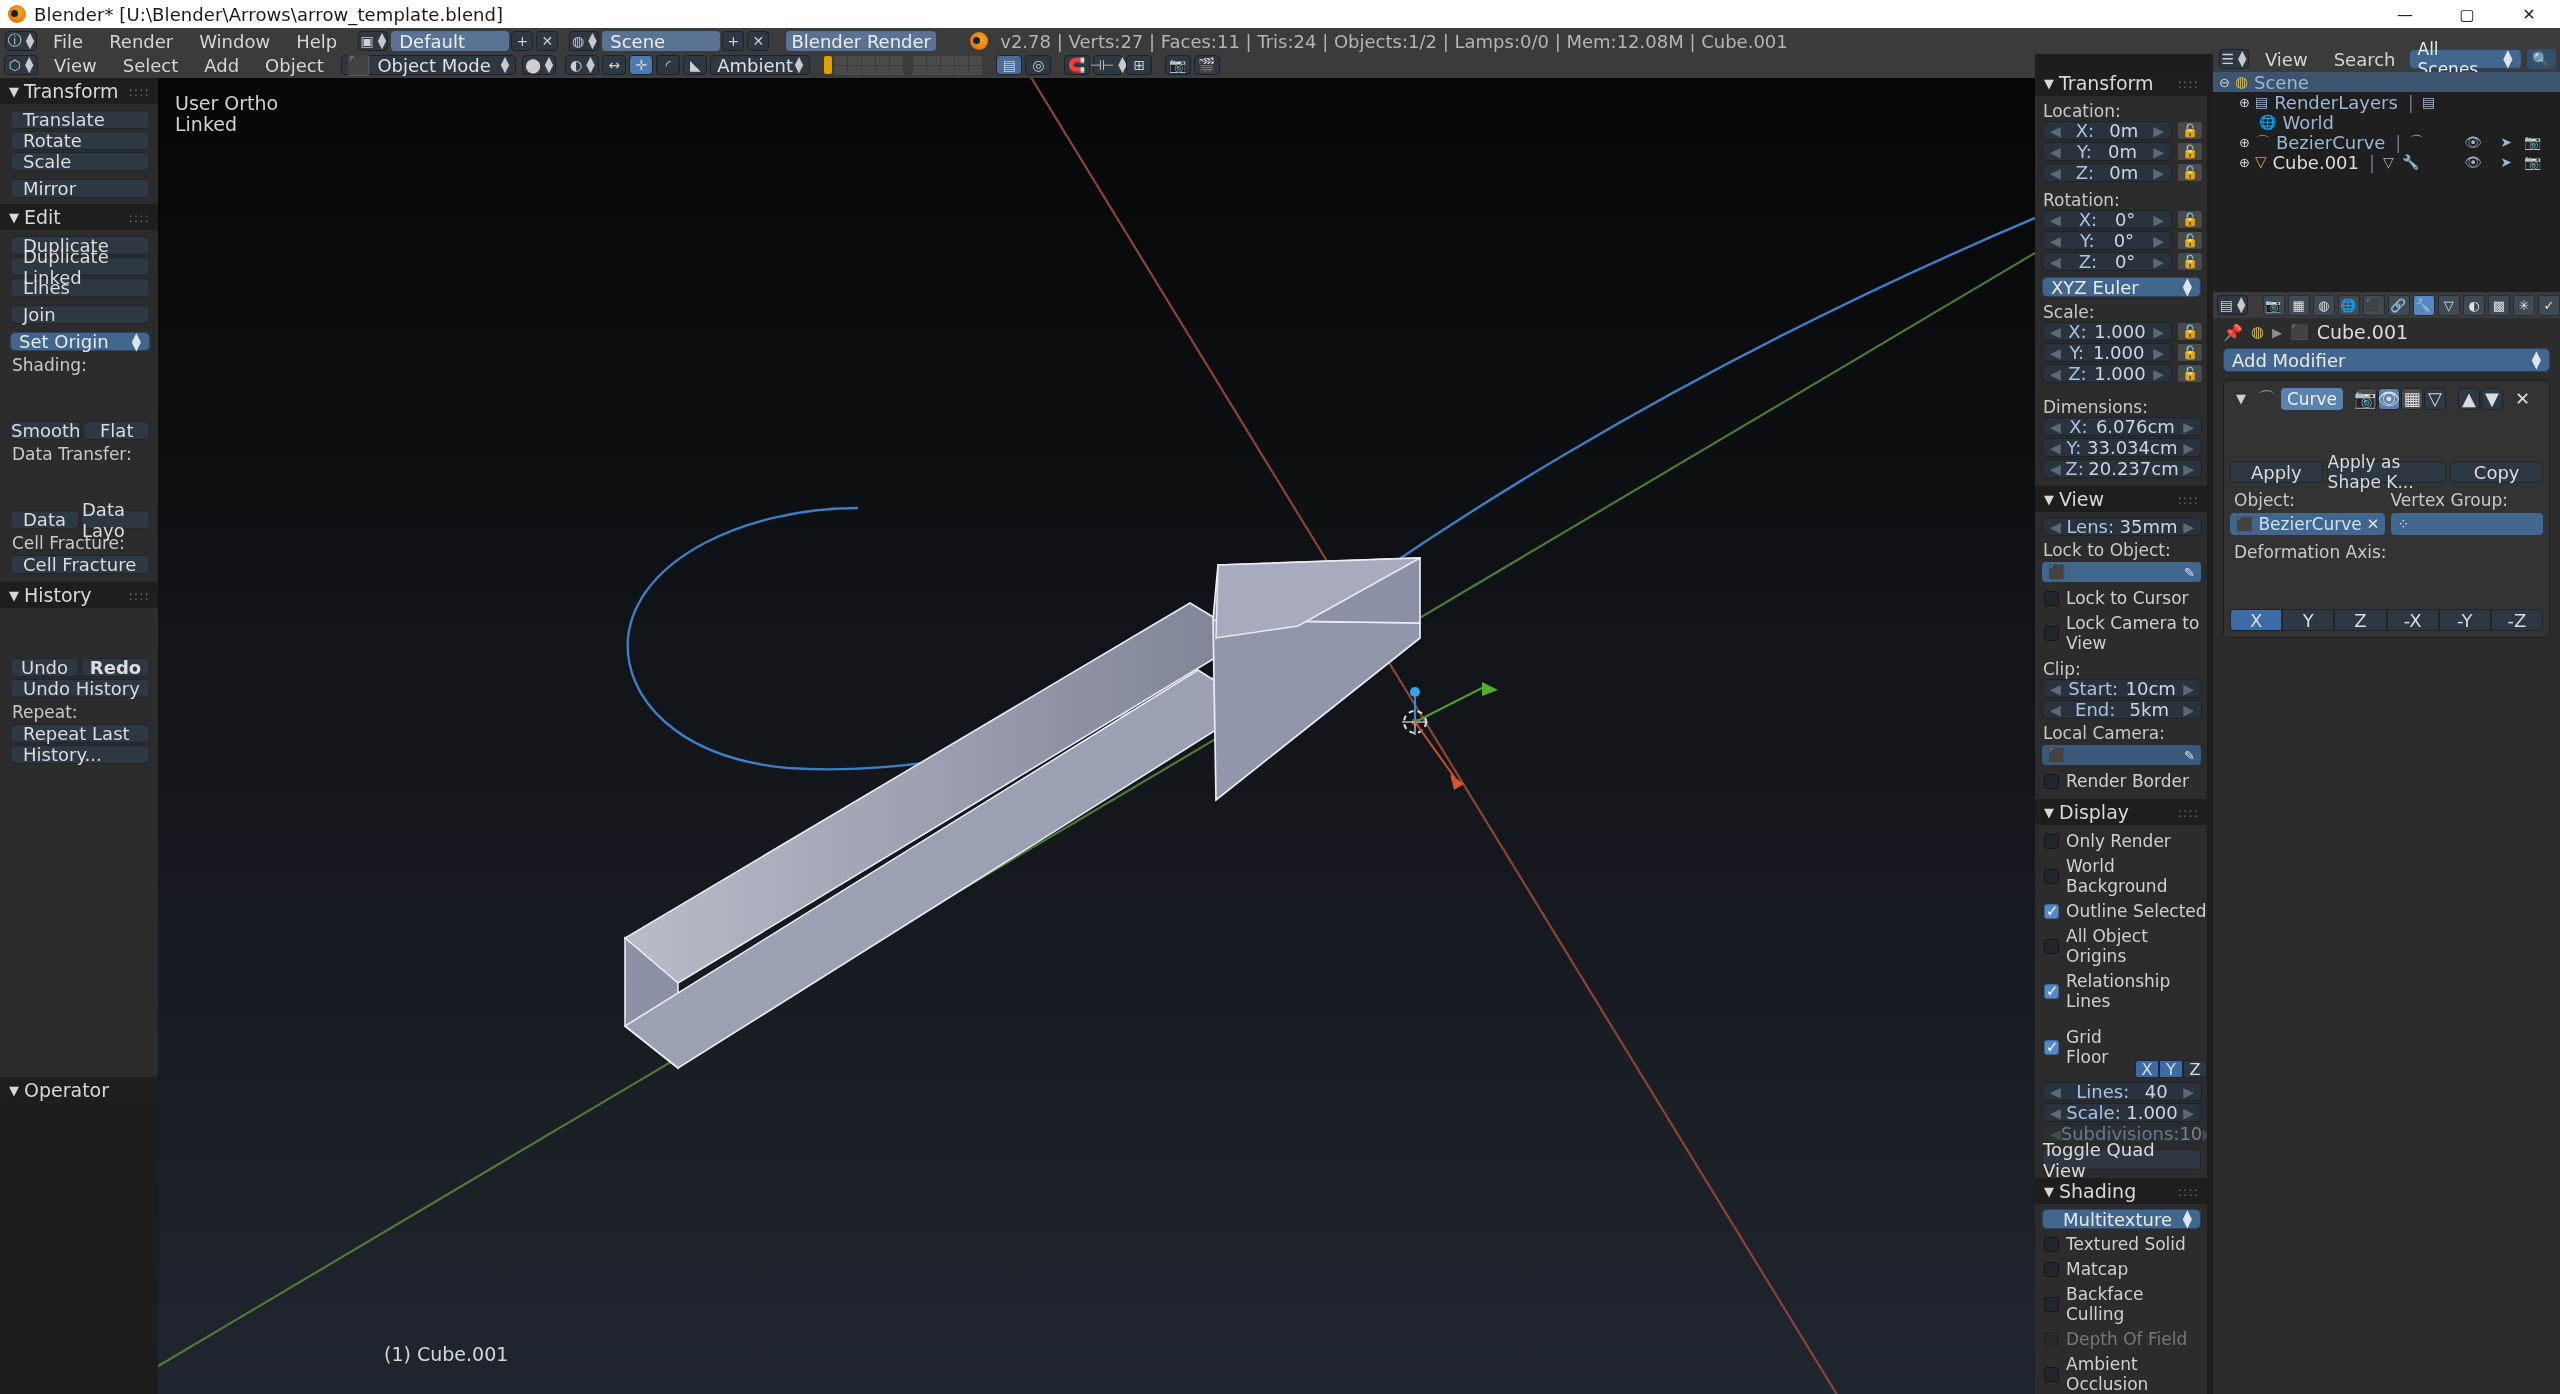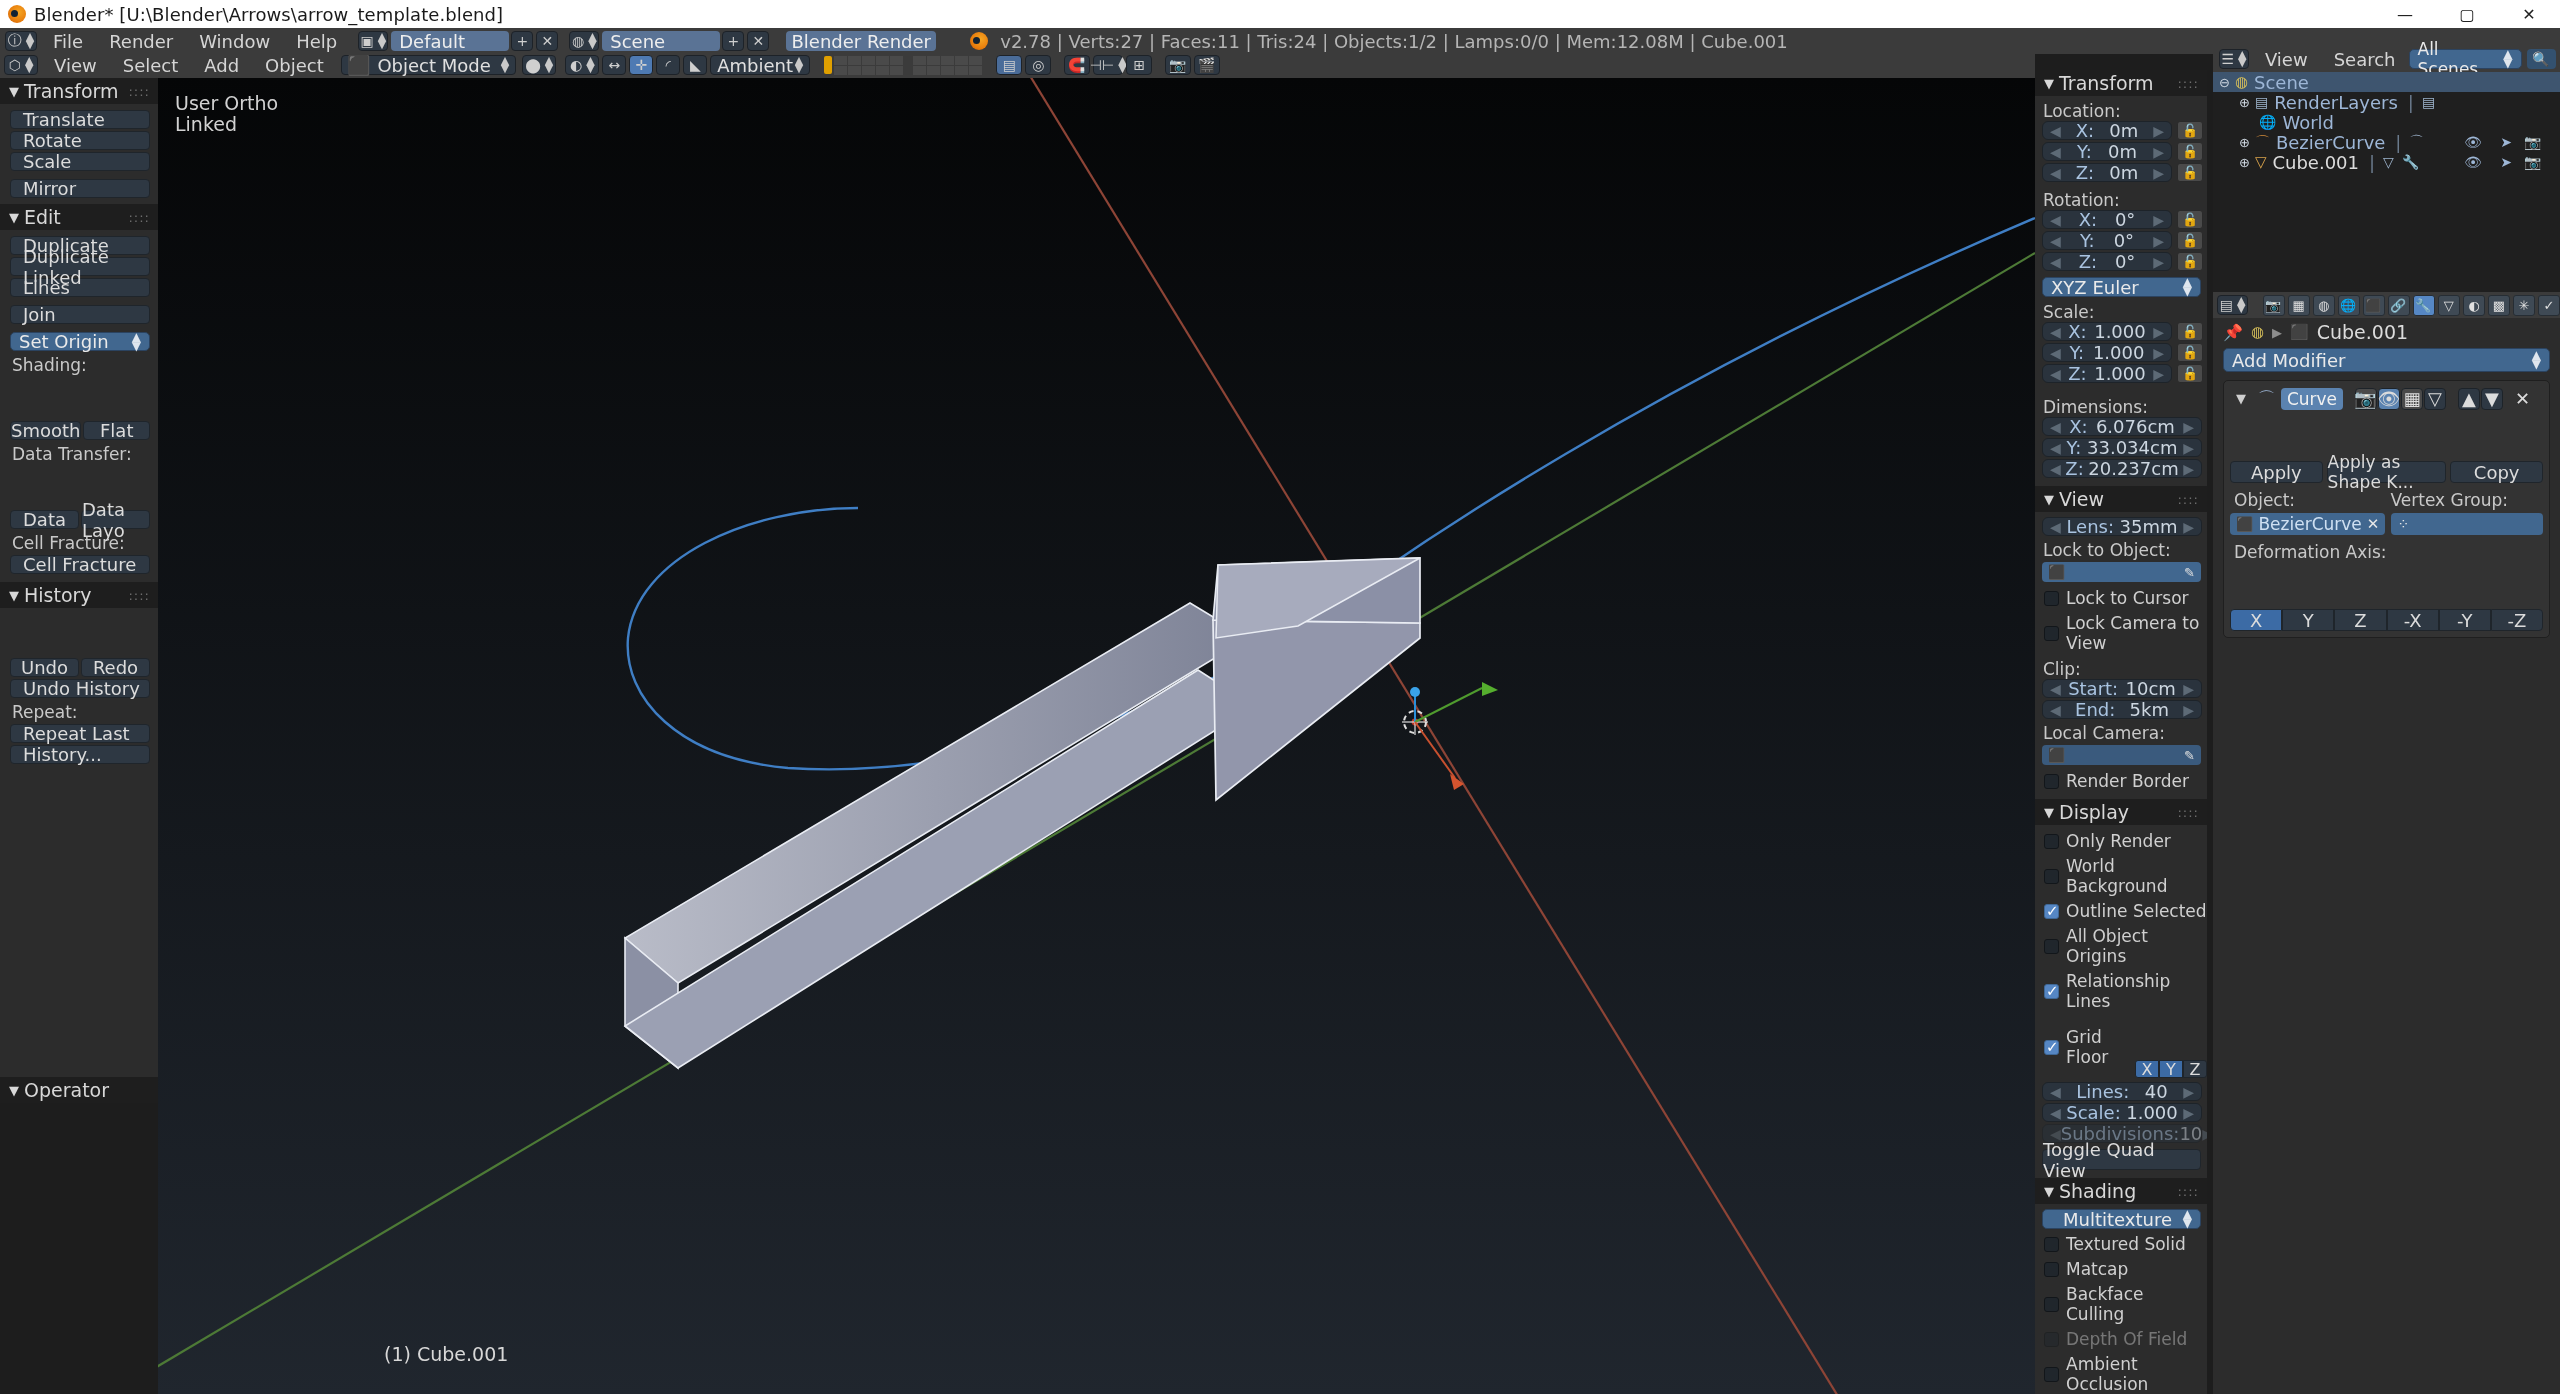--- a/index.html
+++ b/index.html
@@ -250,21 +250,21 @@
       </div>
   </div>
   <div class="sectionhdr" style="margin-top:8px;">
     <span style="font-size:13px;margin-right:5px;">▼</span>
     <span>History</span>
     <span class="dots">::::</span>
   </div>
   <div style="padding-top:6px;">
     <div style="display:flex;margin:0 8px 2px 10px;gap:2px;">
       <div class="btn lbl-center" style="flex:1;height:19px;">Undo</div>
-      <div class="btn lbl-center" style="flex:1;height:19px;">Redo</div>
+      <div class="btn lbl-center" style="flex:1;height:19px;font-weight:bold;">Redo</div>
     </div>
     <div class="btn tsbtn">
         <span>Undo History</span>
       </div>
     <div class="tslabel">Repeat:</div>
     <div class="btn tsbtn">
         <span>Repeat Last</span>
       </div>
     <div class="btn tsbtn">
         <span>History...</span>

